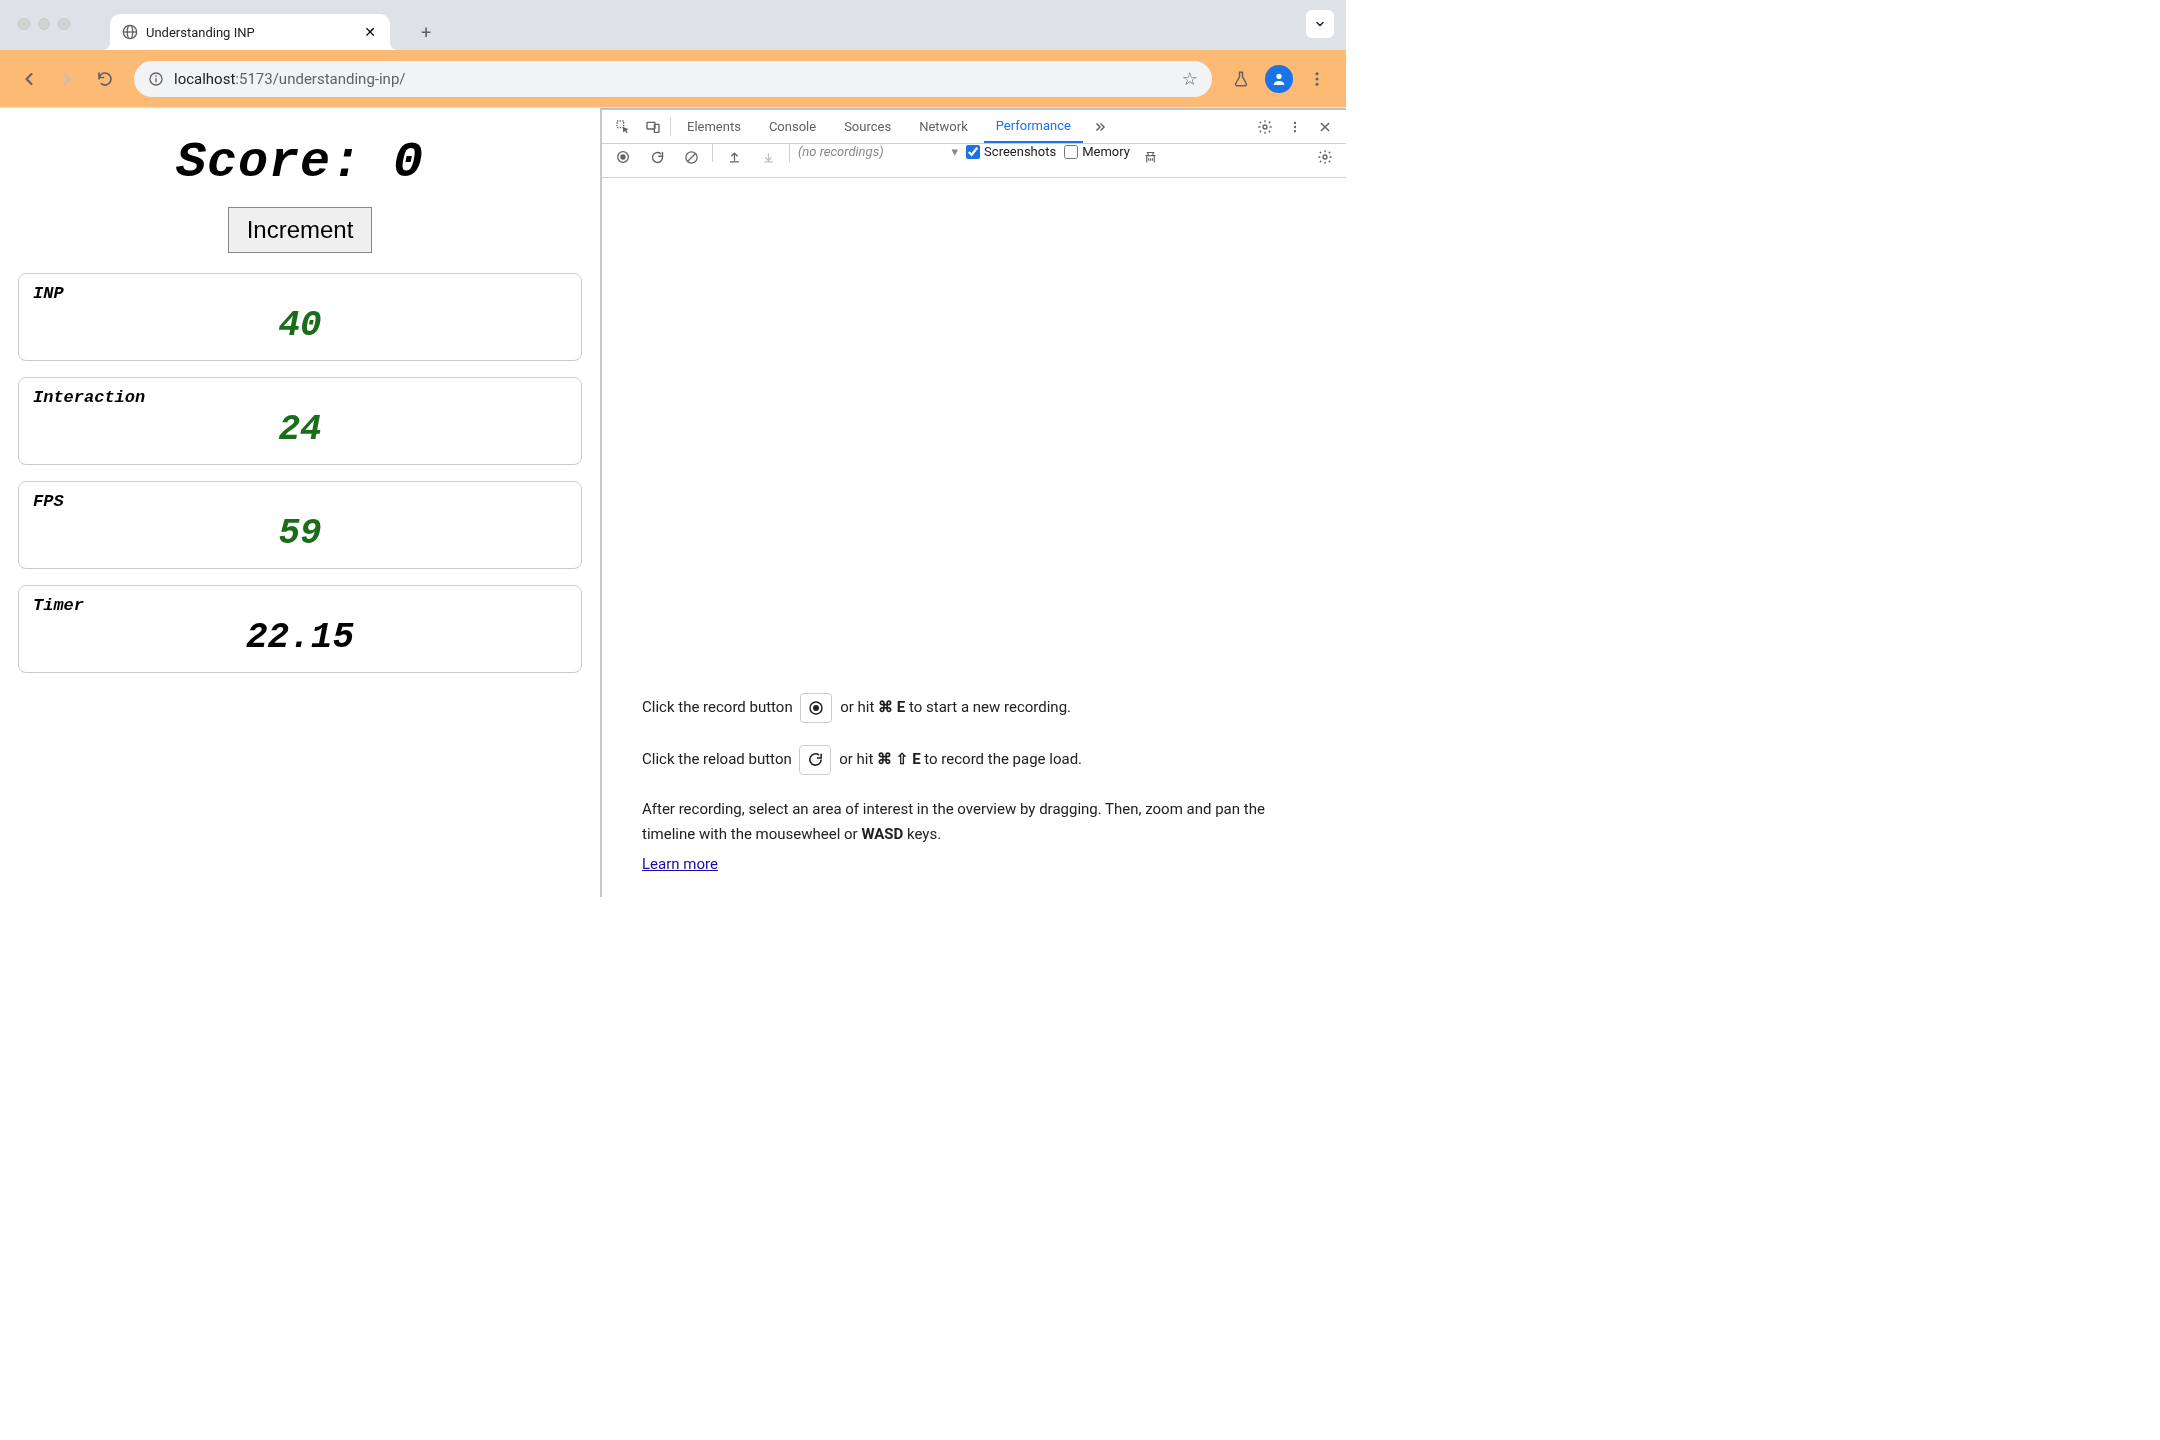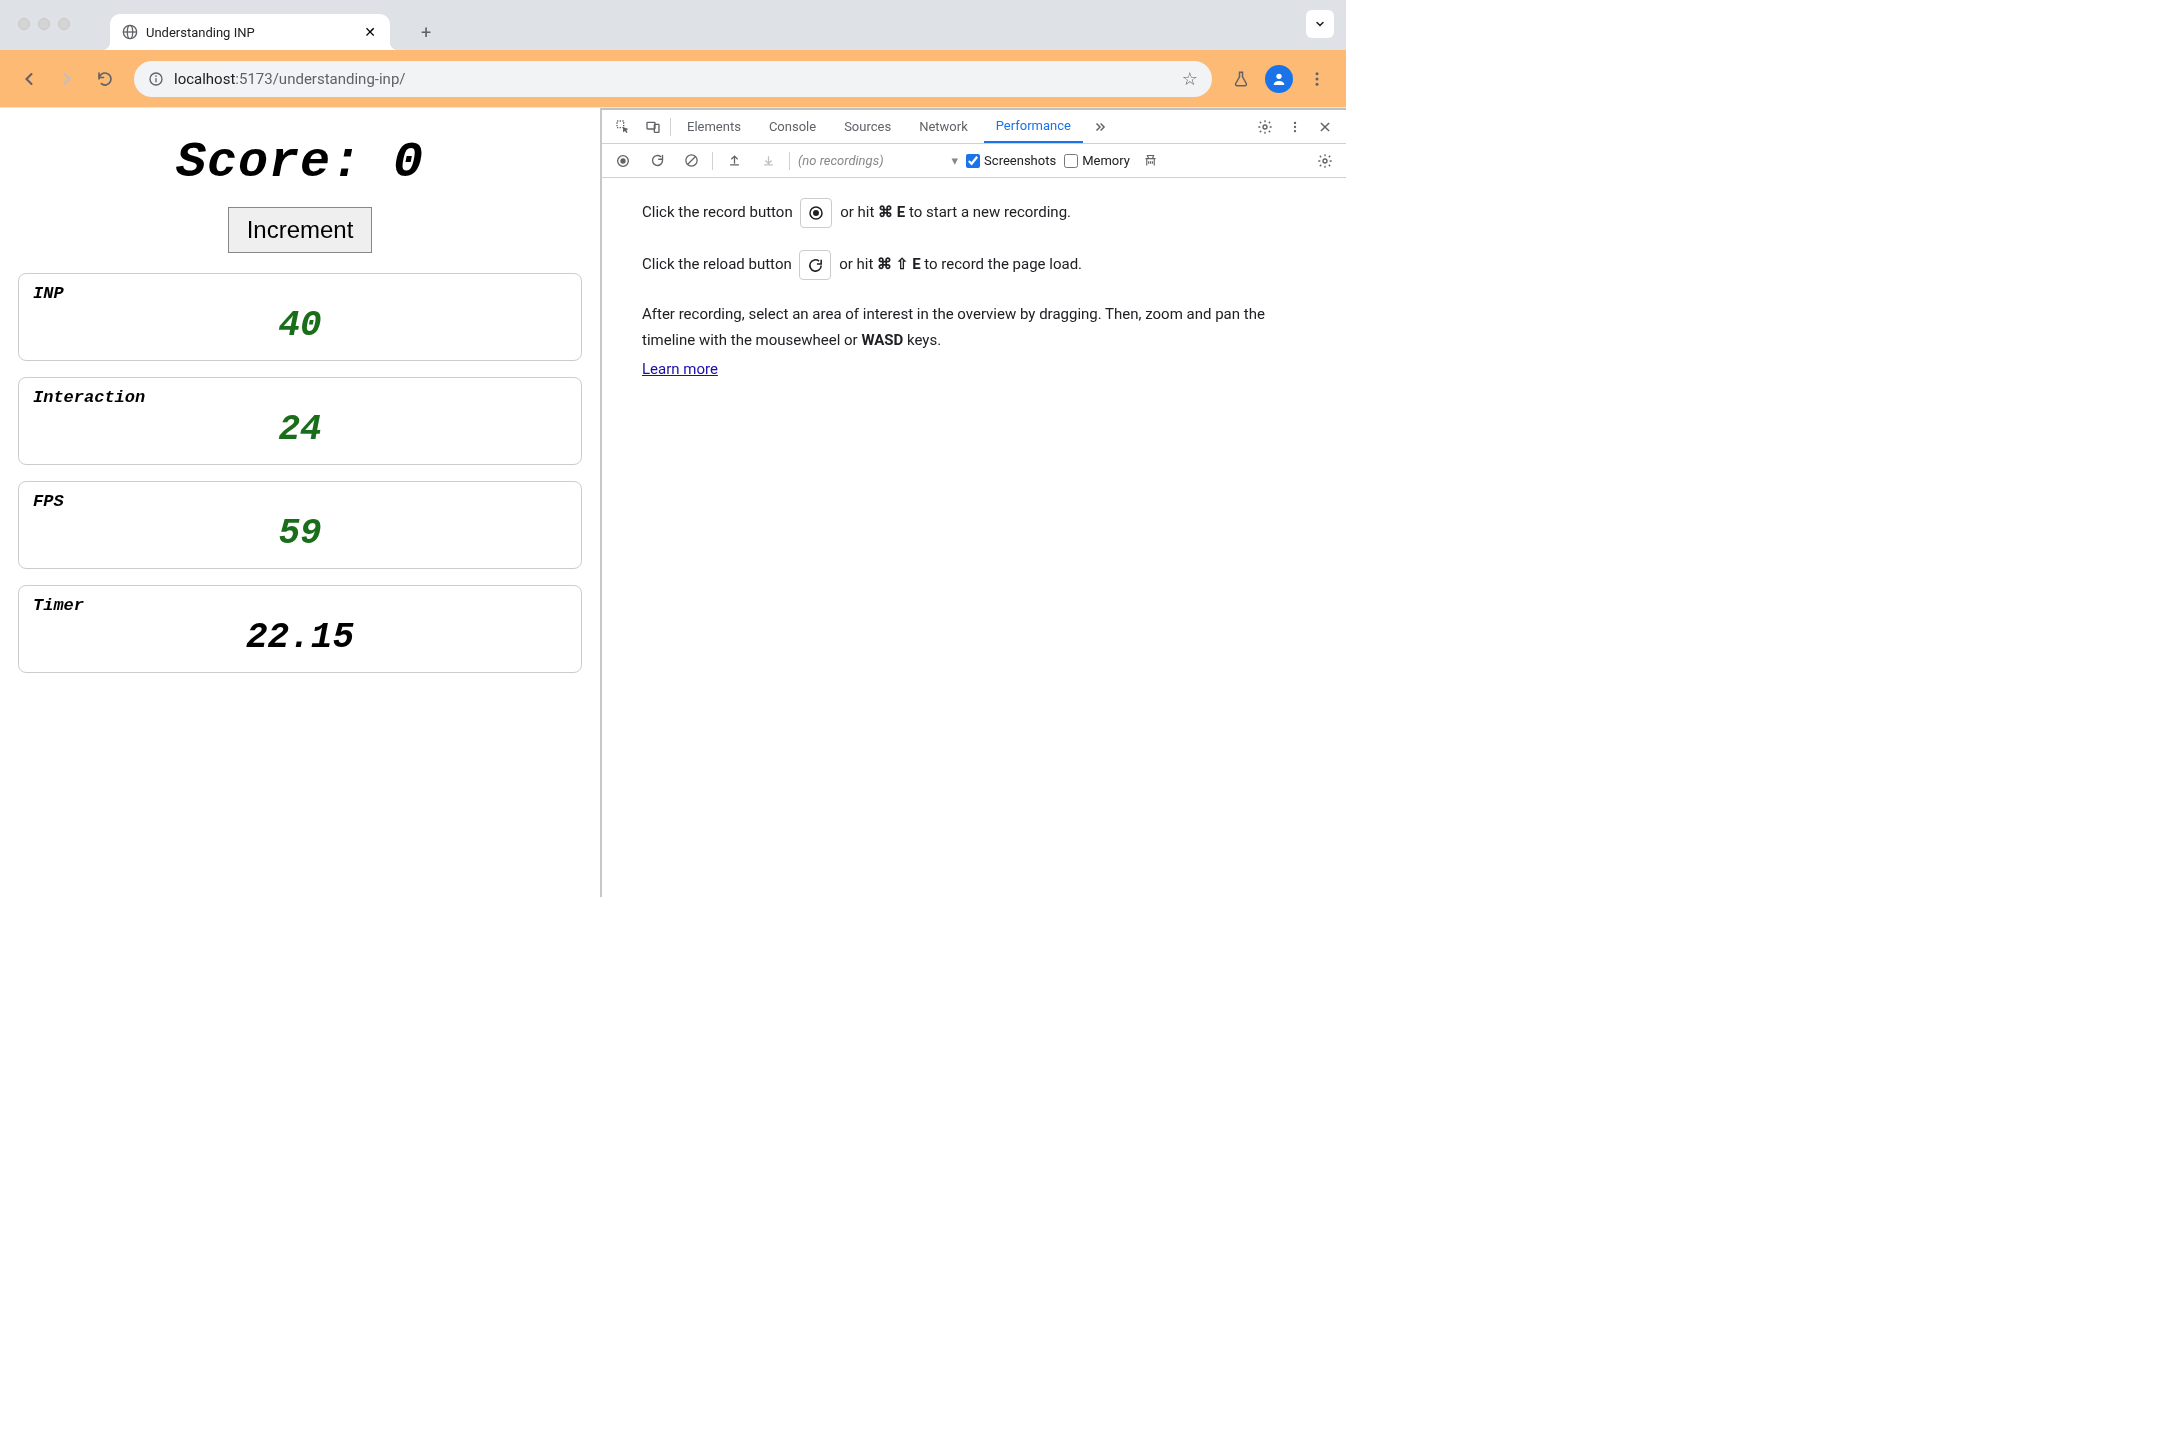--- a/index.html
+++ b/index.html
@@ -244,21 +244,21 @@
     }
     .dt-tab.active {
       color: #1a73e8;
       border-bottom: 2px solid #1a73e8;
     }
     .dt-tabs-spacer { flex: 1; }
 
     
     .dt-toolbar {
       display: flex;
-      align-items: center;
+      align-items: flex-start;
       height: 34px;
       border-bottom: 1px solid #d0d0d0;
       padding: 0 8px;
       gap: 8px;
       font-size: 13px;
       color: #5f6368;
     }
     .dt-sep {
       width: 1px;
       height: 18px;
@@ -278,21 +278,21 @@
     }
     .dt-toolbar input[type=checkbox] {
       width: 14px; height: 14px;
       accent-color: #1a73e8;
     }
 
     
     .dt-body {
       flex: 1;
       display: flex;
-      align-items: flex-start;
+      align-items: flex-end;
       justify-content: center;
       padding: 20px 40px;
     }
     .dt-instructions {
       font-size: 15px;
       color: #202124;
       line-height: 1.7;
     }
     .dt-instructions p { margin-bottom: 22px; }
     .inline-btn {

